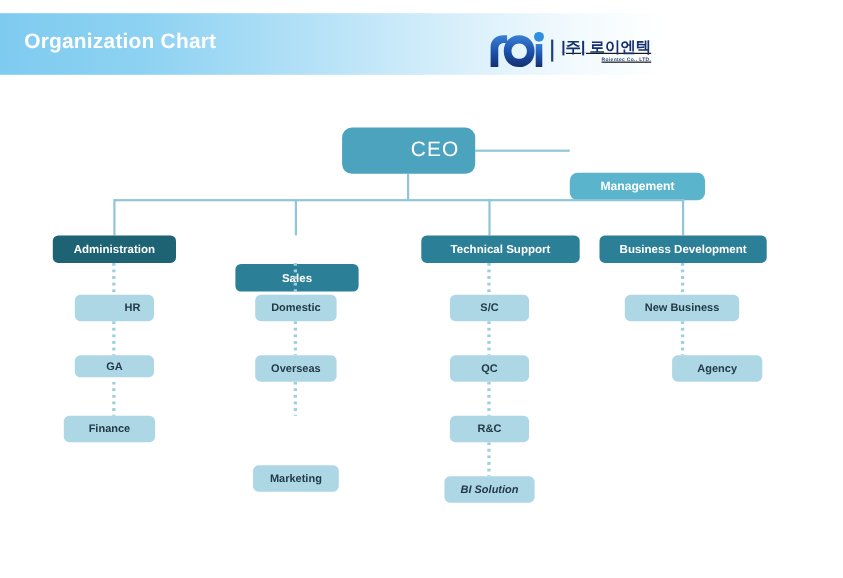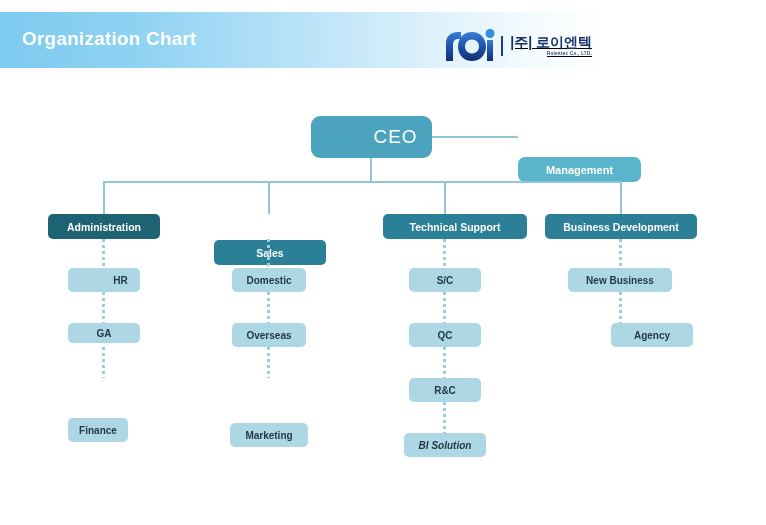--- a/index.html
+++ b/index.html
@@ -191,21 +191,21 @@
   <div class="conn conn-v" style="left:103px; top:125px; height:33px;"></div>
   <div class="node node-dept dept-dark" style="left:48px; top:158px; width:112px; height:25px;">Administration</div>
 
   <div class="conn-dotted" style="left:102px; top:183px; height:29px;"></div>
   <div class="node node-sub" style="left:68px; top:212px; width:72px; height:24px;padding-left:33px;">HR</div>
 
   <div class="conn-dotted" style="left:102px; top:236px; height:31px;"></div>
   <div class="node node-sub" style="left:68px; top:267px; width:72px; height:20px;">GA</div>
 
   <div class="conn-dotted" style="left:102px; top:291px; height:31px;"></div>
-  <div class="node node-sub" style="left:68px; top:322px; width:60px; height:24px;margin-top:40px;">Finance</div>
+  <div class="node node-sub" style="left:58px; top:322px; width:83px; height:24px;">Finance</div>
 
   <div class="conn conn-v" style="left:268px; top:125px; height:33px;"></div>
   <div class="node node-dept" style="left:214px; top:158px; width:112px; height:25px;margin-top:26px;">Sales</div>
 
   <div class="conn-dotted" style="left:267px; top:183px; height:29px;"></div>
   <div class="node node-sub" style="left:232px; top:212px; width:74px; height:24px;">Domestic</div>
 
   <div class="conn-dotted" style="left:267px; top:236px; height:31px;"></div>
   <div class="node node-sub" style="left:232px; top:267px; width:74px; height:24px;">Overseas</div>
 

